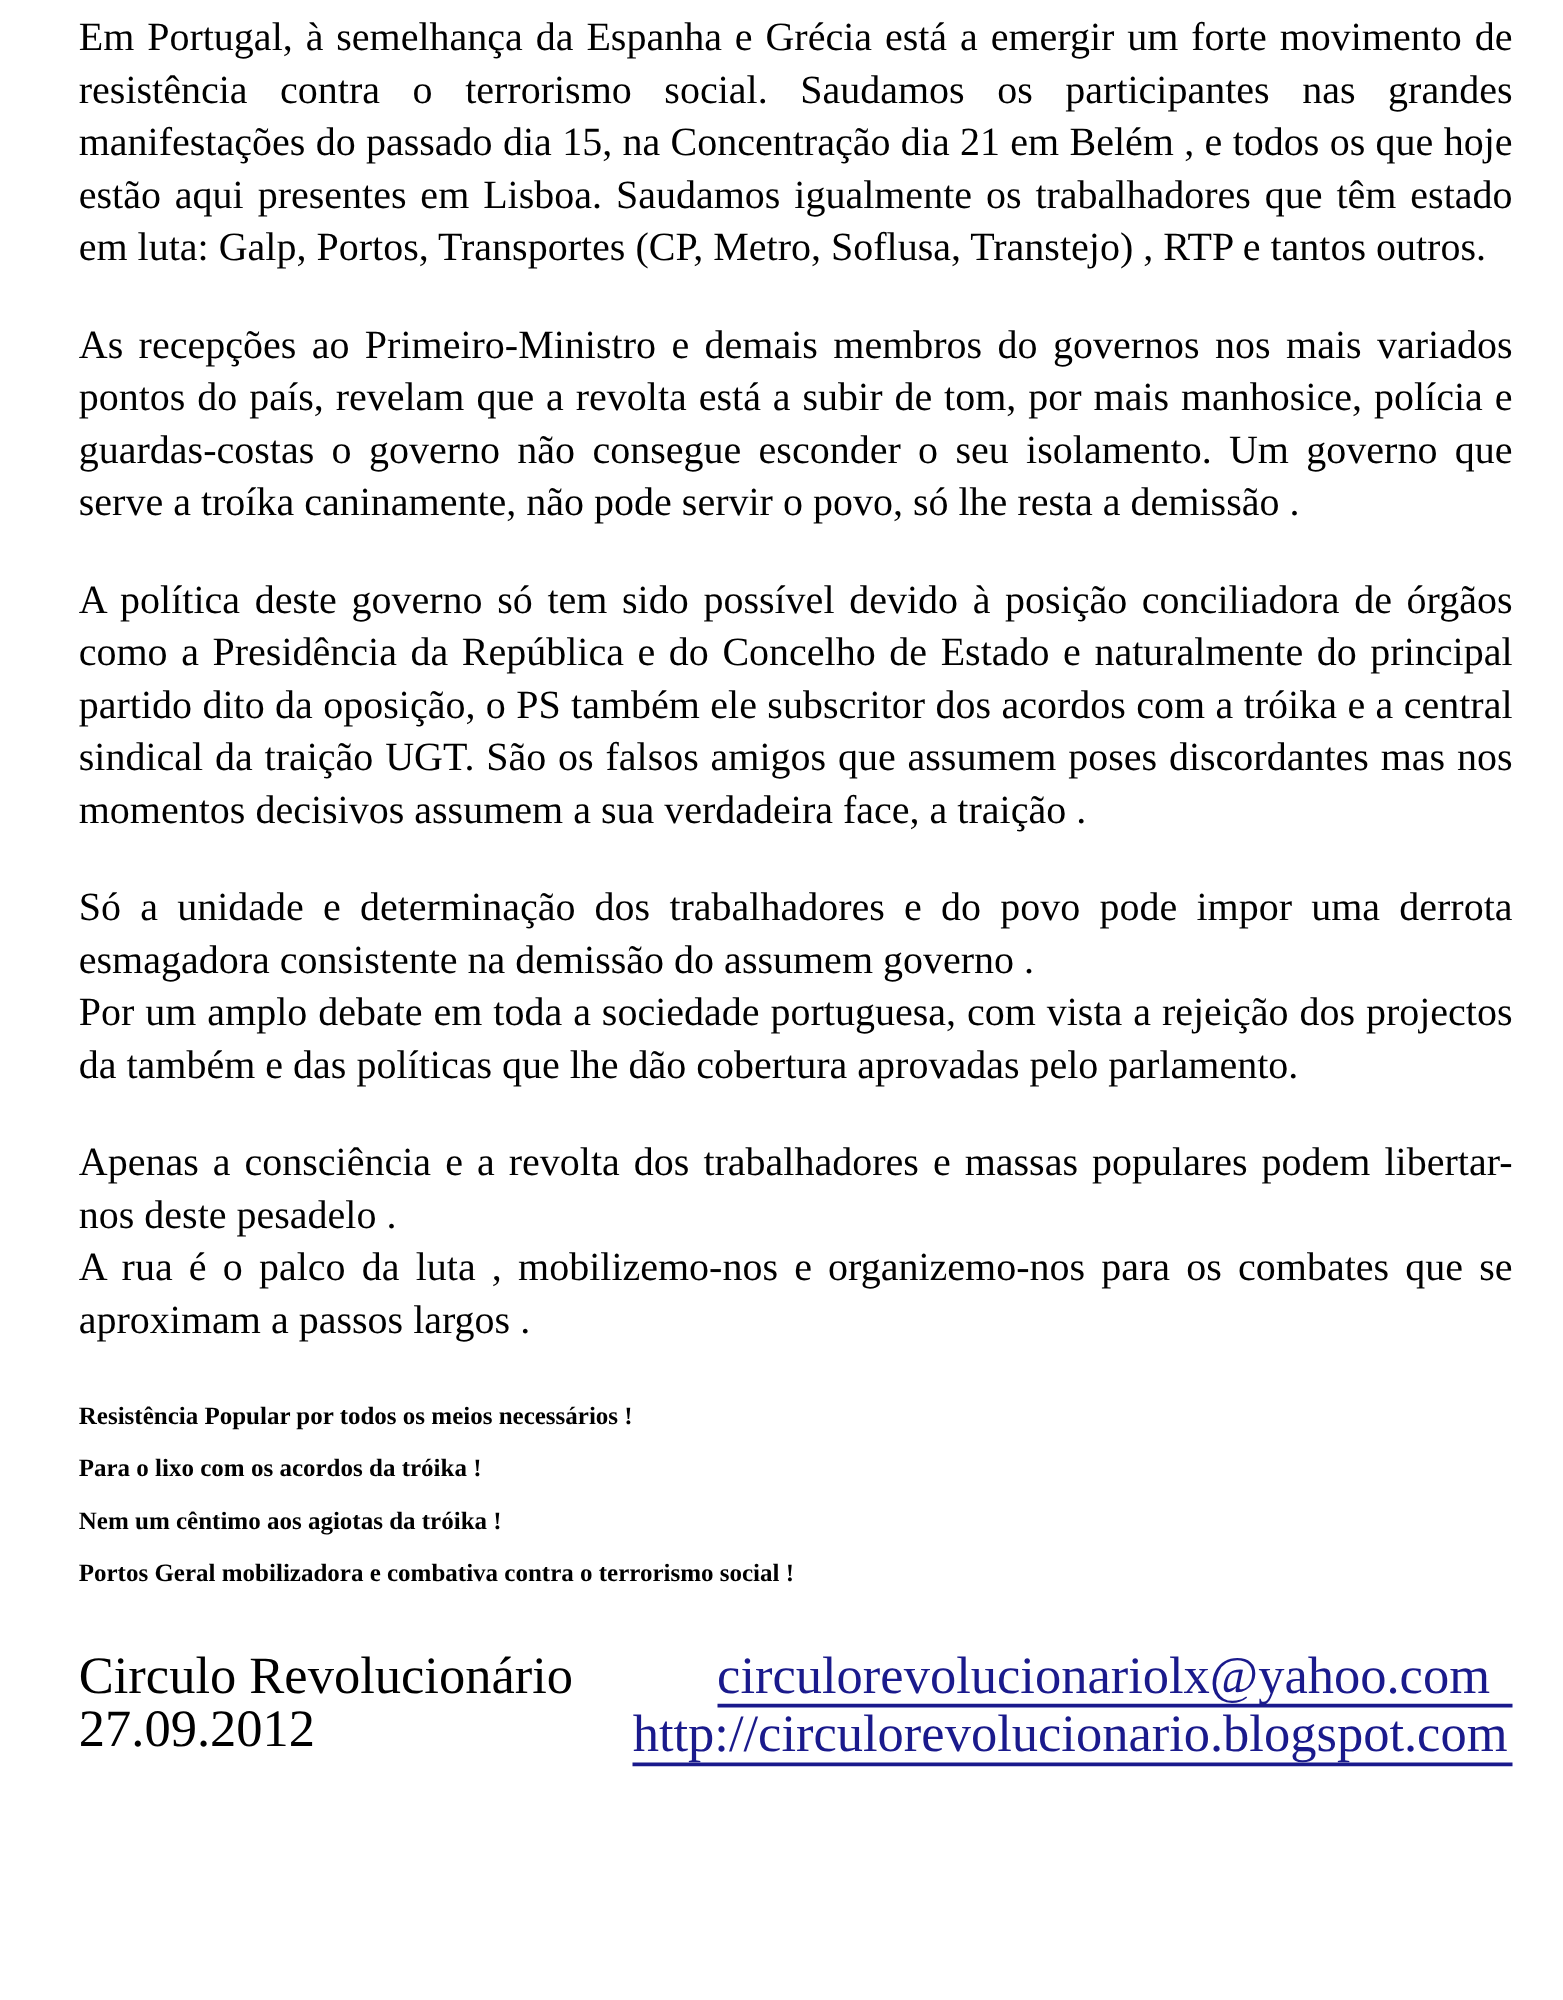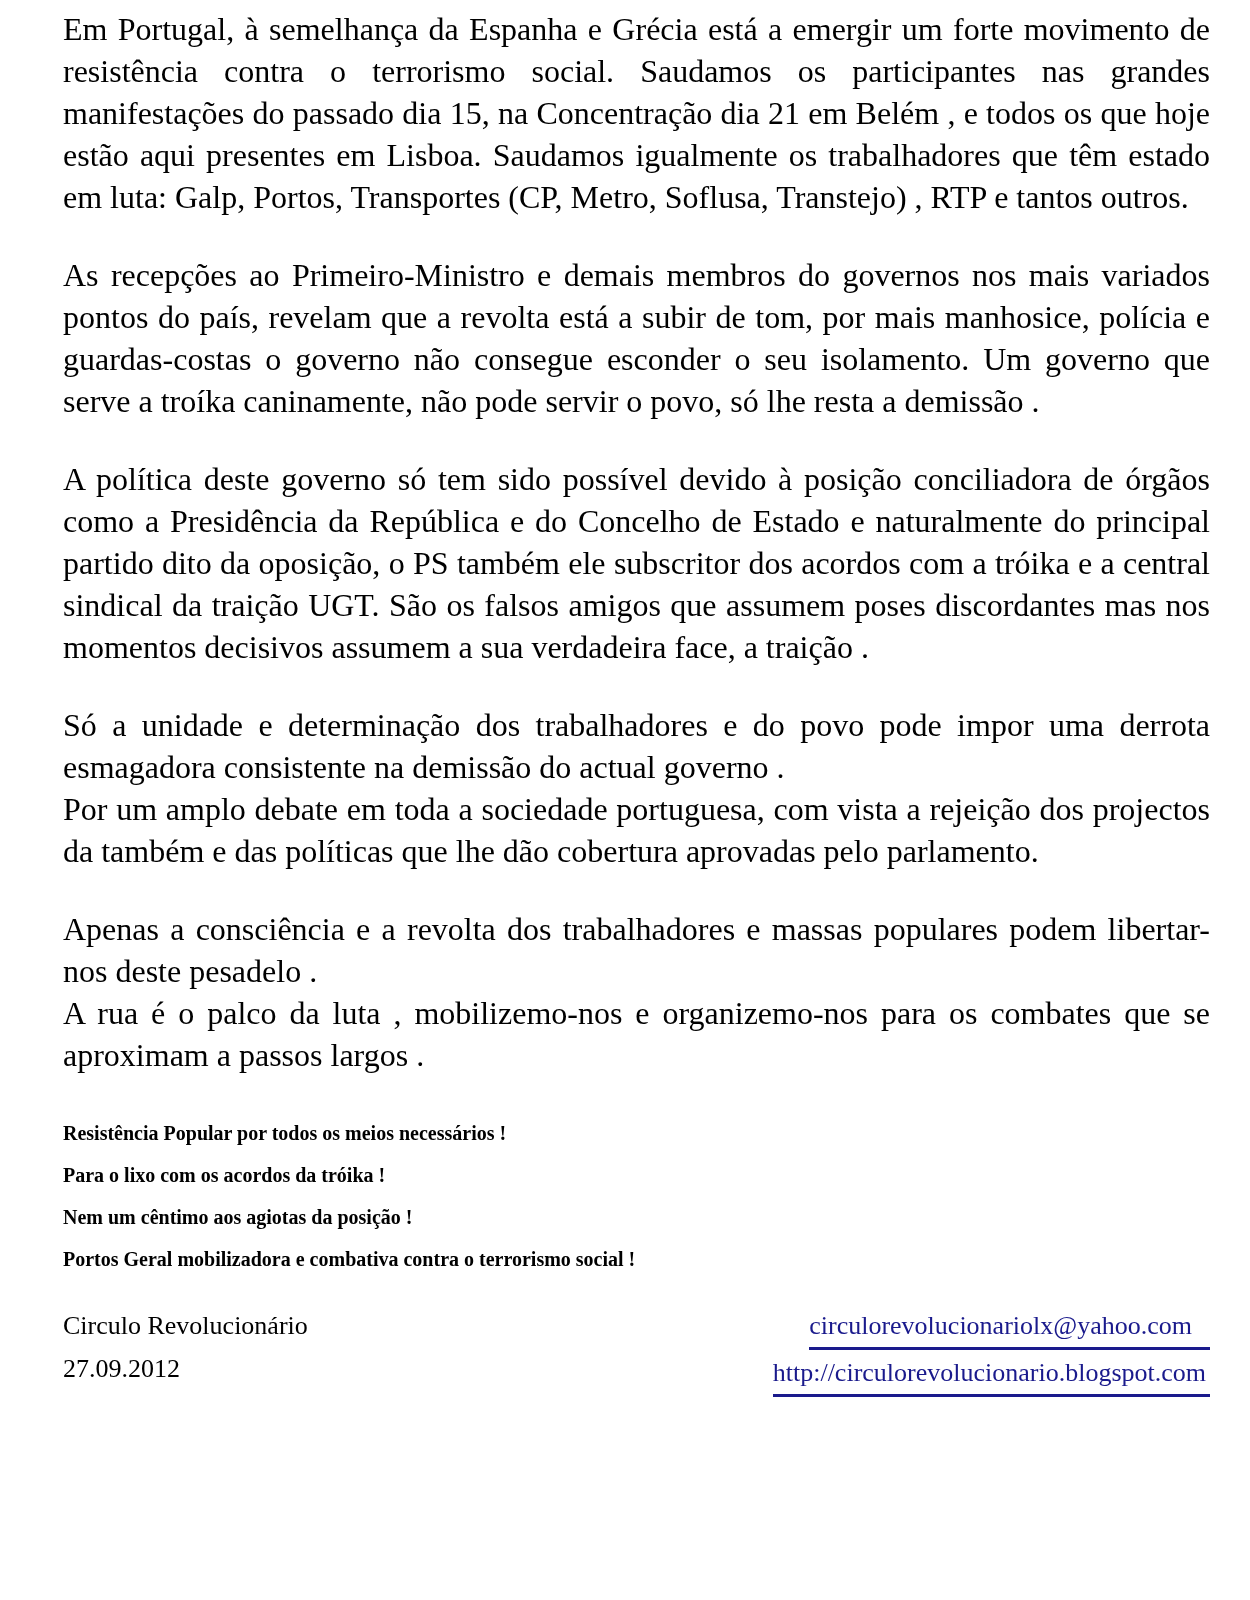--- a/index.html
+++ b/index.html
@@ -38,22 +38,22 @@
     margin: 0;
     font-size: 20px;
     line-height: 42px;
     font-weight: bold;
     text-align: left;
   }
   .footer {
     display: flex;
     justify-content: space-between;
     align-items: flex-start;
-    margin-top: 24px;
-    font-size: 26px;
+    margin-top: 40px;
+    font-size: 42px;
     line-height: 43px;
   }
   .footer-left p {
     margin: 0;
   }
   .footer-right {
     display: flex;
     flex-direction: column;
     align-items: flex-end;
     text-align: left;
@@ -85,35 +85,35 @@
 
     <div class="group">
       <p class="para">As recepções ao Primeiro-Ministro e demais membros do governos nos mais variados pontos do país, revelam que a revolta está a subir de tom, por mais manhosice, polícia e guardas-costas o governo não consegue esconder o seu isolamento. Um governo que serve a troíka caninamente, não pode servir o povo, só lhe resta a demissão .</p>
     </div>
 
     <div class="group">
       <p class="para">A política deste governo só tem sido possível devido à posição conciliadora de órgãos como a Presidência da República e do Concelho de Estado e naturalmente do principal partido dito da oposição, o PS também ele subscritor dos acordos com a tróika e a central sindical da traição UGT. São os falsos amigos que assumem poses discordantes mas nos momentos decisivos assumem a sua verdadeira face, a traição .</p>
     </div>
 
     <div class="group">
-      <p class="para">Só a unidade e determinação dos trabalhadores e do povo pode impor uma derrota esmagadora consistente na demissão do actual governo .</p>
+      <p class="para">Só a unidade e determinação dos trabalhadores e do povo pode impor uma derrota esmagadora consistente na demissão do assumem governo .</p>
       <p class="para">Por um amplo debate em toda a sociedade portuguesa, com vista a rejeição dos projectos da também e das políticas que lhe dão cobertura aprovadas pelo parlamento.</p>
     </div>
 
     <div class="group">
       <p class="para">Apenas a consciência e a revolta dos trabalhadores e massas populares podem libertar-nos deste pesadelo .</p>
       <p class="para">A rua é o palco da luta , mobilizemo-nos e organizemo-nos para os combates que se aproximam a passos largos .</p>
     </div>
 
   </div>
 
   <div class="slogans">
     <p class="slogan">Resistência Popular por todos os meios necessários !</p>
     <p class="slogan">Para o lixo com os acordos da tróika !</p>
-    <p class="slogan">Nem um cêntimo aos agiotas da posição !</p>
+    <p class="slogan">Nem um cêntimo aos agiotas da tróika !</p>
     <p class="slogan">Portos Geral mobilizadora e combativa contra o terrorismo social !</p>
   </div>
 
   <div class="footer">
     <div class="footer-left">
       <p>Circulo Revolucionário</p>
       <p>27.09.2012</p>
     </div>
     <div class="footer-right">
       <a class="link email">circulorevolucionariolx@yahoo.com</a>

